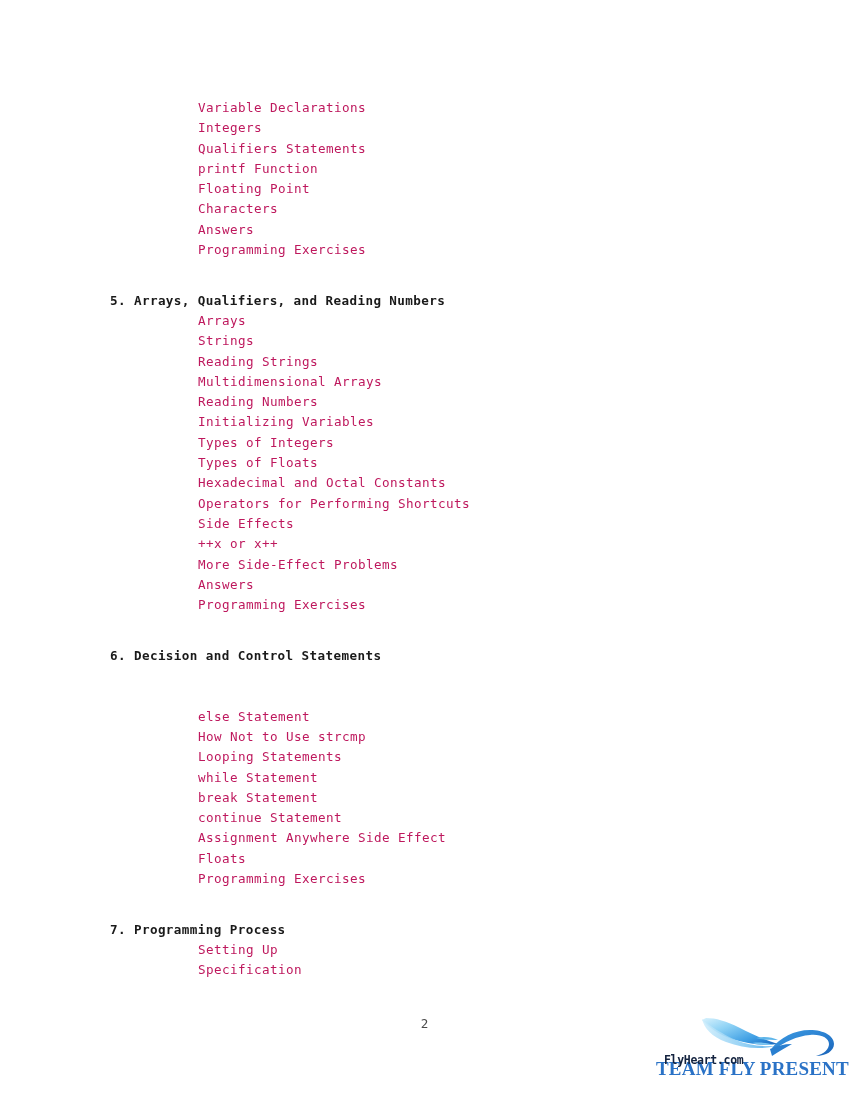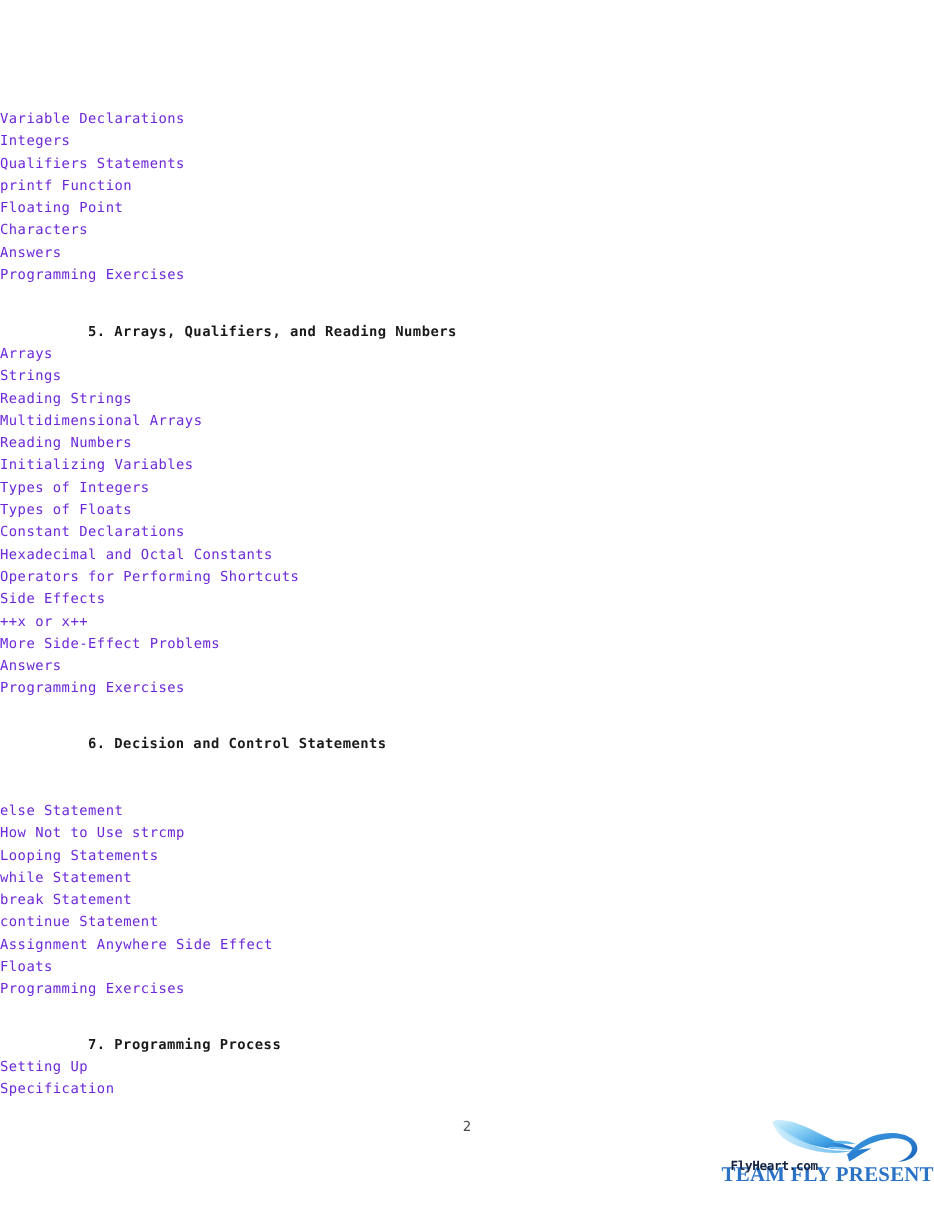--- a/index.html
+++ b/index.html
@@ -30,27 +30,28 @@
   .toc-line {
     font-family: "DejaVu Sans Mono", "Liberation Mono", monospace;
     font-size: 12.6px;
     line-height: 20.3px;
     height: 20.3px;
     white-space: pre;
     letter-spacing: 0.42px;
   }
 
   .entry {
-    color: #6d28d9;
+    color: #be185d;
+    margin-left: 198px;
     font-weight: normal;
   }
 
   .chapter {
     color: #1a1a1a;
-    margin-left: 80px;
+    margin-left: 110px;
     font-weight: bold;
     letter-spacing: 0.40px;
   }
 
   .spacer {
     height: 20.3px;
   }
   .spacer-half {
     height: 10px;
   }
@@ -126,21 +127,20 @@
       <div class="spacer-half"></div>
       <div class="toc-line chapter">5. Arrays, Qualifiers, and Reading Numbers</div>
       <div class="toc-line entry">Arrays</div>
       <div class="toc-line entry">Strings</div>
       <div class="toc-line entry">Reading Strings</div>
       <div class="toc-line entry">Multidimensional Arrays</div>
       <div class="toc-line entry">Reading Numbers</div>
       <div class="toc-line entry">Initializing Variables</div>
       <div class="toc-line entry">Types of Integers</div>
       <div class="toc-line entry">Types of Floats</div>
-      <div class="toc-line entry">Constant Declarations</div>
       <div class="toc-line entry">Hexadecimal and Octal Constants</div>
       <div class="toc-line entry">Operators for Performing Shortcuts</div>
       <div class="toc-line entry">Side Effects</div>
       <div class="toc-line entry">++x or x++</div>
       <div class="toc-line entry">More Side-Effect Problems</div>
       <div class="toc-line entry">Answers</div>
       <div class="toc-line entry">Programming Exercises</div>
       <div class="spacer"></div>
       <div class="spacer-half"></div>
       <div class="toc-line chapter">6. Decision and Control Statements</div>

